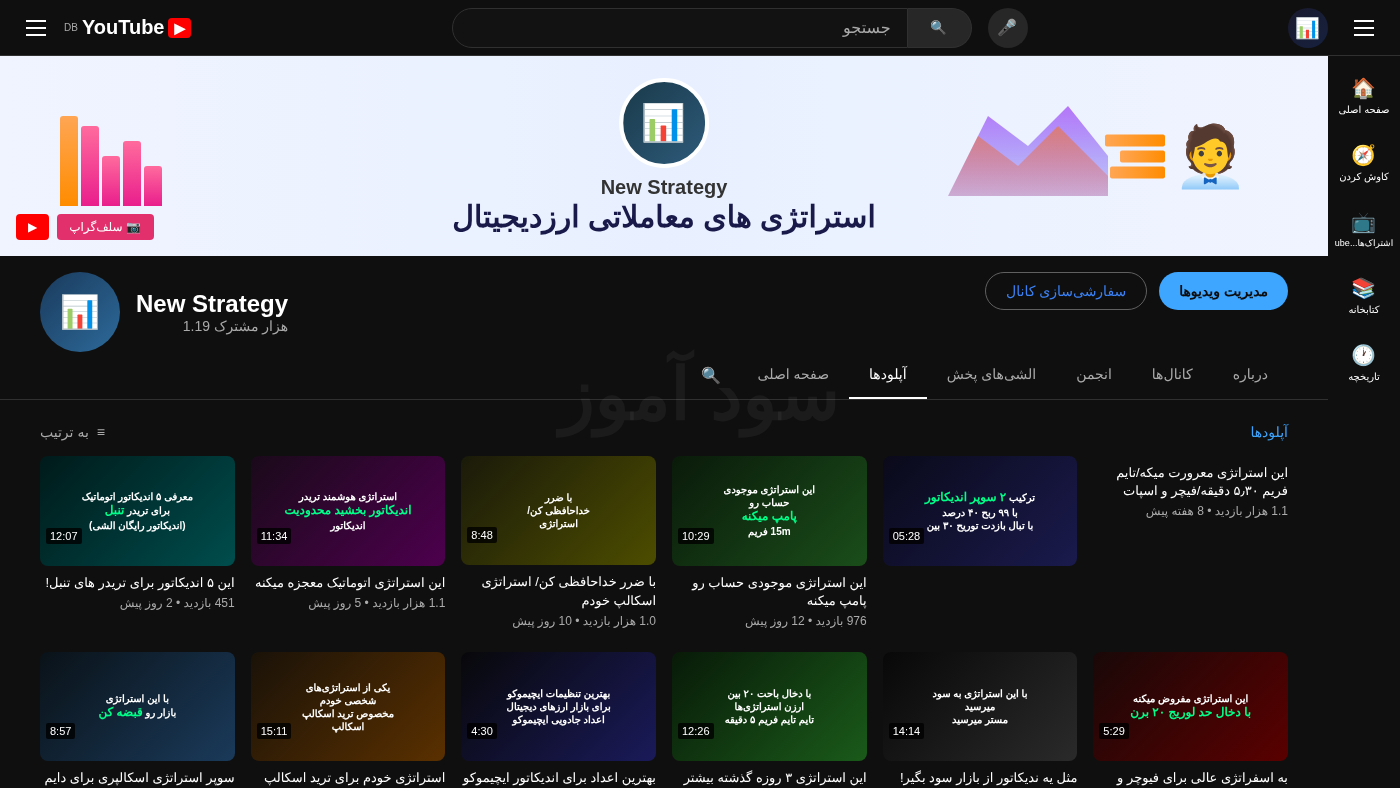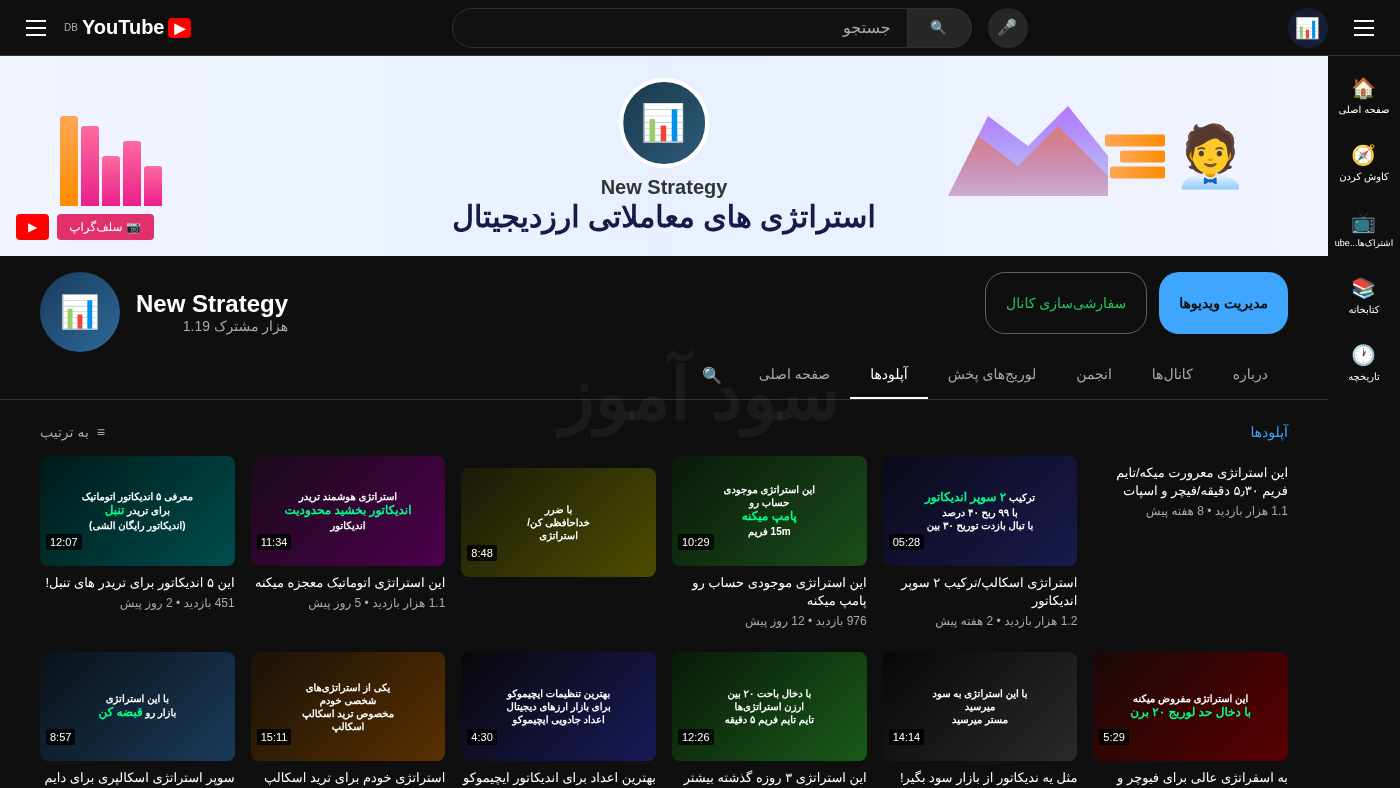--- a/index.html
+++ b/index.html
@@ -49,48 +49,48 @@
     
     .channel-info-bar {
       background: #0f0f0f; padding: 16px 40px 0;
       display: flex; justify-content: space-between; align-items: flex-start;
     }
     .channel-details { display: flex; align-items: center; gap: 16px; }
     .channel-avatar { width: 80px; height: 80px; background: linear-gradient(135deg, #1a3a5c, #2d6a9a); border-radius: 50%; display: flex; align-items: center; justify-content: center; font-size: 32px; flex-shrink: 0; }
     .channel-name { font-size: 24px; font-weight: bold; direction: ltr; }
     .channel-subs { color: #aaa; font-size: 14px; direction: ltr; }
     .btn-primary { background: #3ea6ff; color: #0d0d0d; border: none; padding: 10px 20px; border-radius: 20px; font-size: 14px; cursor: pointer; font-weight: bold; }
-    .btn-secondary { background: transparent; color: #22c55e; border: 1px solid #606060; padding: 22px 20px; border-radius: 20px; font-size: 14px; cursor: pointer; }
+    .btn-secondary { background: transparent; color: #3b82f6; border: 1px solid #606060; padding: 10px 20px; border-radius: 20px; font-size: 14px; cursor: pointer; }
     
     
     .channel-tabs { background: #0f0f0f; border-bottom: 1px solid #303030; display: flex; padding: 0 40px; direction: ltr; justify-content: flex-end; }
     .tab-item { padding: 14px 20px; font-size: 14px; cursor: pointer; color: #aaa; border-bottom: 2px solid transparent; white-space: nowrap; }
     .tab-item.active { color: #fff; border-bottom-color: #fff; }
     .tab-search { padding: 14px 16px; color: #aaa; cursor: pointer; }
     
     
     .videos-section { padding: 24px 40px; }
     .section-header { display: flex; justify-content: space-between; align-items: center; margin-bottom: 16px; }
     .section-header-right { color: #aaa; font-size: 14px; display: flex; align-items: center; gap: 8px; }
     .section-header-left { color: #3ea6ff; font-size: 14px; cursor: pointer; }
     
     
     .video-grid { display: grid; grid-template-columns: repeat(6, 1fr); gap: 16px; }
     .video-card { cursor: pointer; }
     .video-thumb { position: relative; width: 100%; aspect-ratio: 16/9; border-radius: 8px; overflow: hidden; background: #272727; }
-    .video-duration { position: absolute; bottom: 16px; left: 6px; background: rgba(0,0,0,0.8); color: #fff; font-size: 11px; padding: 2px 4px; border-radius: 2px; }
+    .video-duration { position: absolute; bottom: 22px; left: 6px; background: rgba(0,0,0,0.8); color: #fff; font-size: 11px; padding: 2px 4px; border-radius: 2px; }
     .video-info { padding: 8px 0; }
     .video-title { font-size: 13px; line-height: 1.4; color: #fff; margin-bottom: 4px; display: -webkit-box; -webkit-line-clamp: 2; -webkit-box-orient: vertical; overflow: hidden; direction: rtl; }
     .video-meta { font-size: 12px; color: #aaa; direction: rtl; }
 
     
     .thumb-1 { background: linear-gradient(135deg, #1a0a0a, #3d0000); }
     .thumb-2 { background: linear-gradient(135deg, #0a0a1a, #1a1a4d); }
     .thumb-3 { background: linear-gradient(135deg, #0a1a0a, #1a4d1a); }
-    .thumb-4 { background: linear-gradient(135deg, #1a1a0a, #4d4d00); margin-top: 12px; }
+    .thumb-4 { background: linear-gradient(135deg, #1a1a0a, #4d4d00); }
     .thumb-5 { background: linear-gradient(135deg, #1a0a1a, #4d004d); }
     .thumb-6 { background: linear-gradient(135deg, #001a1a, #004d4d); }
     .thumb-7 { background: linear-gradient(135deg, #1a0808, #5a0000); }
     .thumb-8 { background: linear-gradient(135deg, #080808, #2a2a2a); }
     .thumb-9 { background: linear-gradient(135deg, #081a08, #1a5a1a); }
     .thumb-10 { background: linear-gradient(135deg, #08080a, #1a1a5a); }
     .thumb-11 { background: linear-gradient(135deg, #1a1208, #5a3000); }
     .thumb-12 { background: linear-gradient(135deg, #0a1218, #1a3a5a); }
 
     .thumb-overlay { position: absolute; inset: 0; display: flex; flex-direction: column; align-items: center; justify-content: center; padding: 8px; }
@@ -238,21 +238,21 @@
       <div class="channel-avatar">
         <span>📊</span>
       </div>
     </div>
   </div>
 
   <div class="channel-tabs">
     <span class="tab-search">🔍</span>
     <div class="tab-item">صفحه اصلی</div>
     <div class="tab-item active">آپلودها</div>
-    <div class="tab-item">لوریج‌های پخش</div>
+    <div class="tab-item">الشی‌های پخش</div>
     <div class="tab-item">انجمن</div>
     <div class="tab-item">کانال‌ها</div>
     <div class="tab-item">درباره</div>
   </div>
 
   <div class="videos-section">
     <div class="section-header">
       <div class="section-header-left">
         <span>آپلودها</span>
       </div>
@@ -271,24 +271,20 @@
         </div>
       </div>
 
       <div class="video-card">
         <div class="video-thumb thumb-2">
           <div class="thumb-overlay">
             <div class="thumb-text">ترکیب <span class="thumb-green">۲ سوپر اندیکاتور</span><br>با ۹۹ ربح ۴۰ درصد<br>با تبال بازدت توریح ۳۰ بین</div>
           </div>
           <div class="video-duration">05:28</div>
         </div>
-        <div class="video-info">
-          <div class="video-title">استراتژی اسکالپ/ترکیب ۲ سوپر اندیکاتور</div>
-          <div class="video-meta">1.2 هزار بازدید • 2 هفته پیش</div>
-        </div>
       </div>
 
       <div class="video-card">
         <div class="video-thumb thumb-3">
           <div class="thumb-overlay">
             <div class="thumb-text">این استراتژی موجودی<br>حساب رو<br><span class="thumb-green">پامپ میکنه</span><br>15m فریم</div>
           </div>
           <div class="video-duration">10:29</div>
         </div>
         <div class="video-info">
@@ -297,20 +293,24 @@
         </div>
       </div>
 
       <div class="video-card">
         <div class="video-thumb thumb-4">
           <div class="thumb-overlay">
             <div class="thumb-text">با ضرر<br>خداحافظی کن/<br>استراتژی</div>
           </div>
           <div class="video-duration">8:48</div>
         </div>
+        <div class="video-info">
+          <div class="video-title">با ضرر خداحافظی کن/ استراتژی اسکالپ خودم</div>
+          <div class="video-meta">1.0 هزار بازدید • 10 روز پیش</div>
+        </div>
       </div>
 
       <div class="video-card">
         <div class="video-thumb thumb-5">
           <div class="thumb-overlay">
             <div class="thumb-text">استراتژی هوشمند تریدر<br><span class="thumb-green">اندیکاتور بخشید محدودیت</span><br>اندیکاتور</div>
           </div>
           <div class="video-duration">11:34</div>
         </div>
         <div class="video-info">

